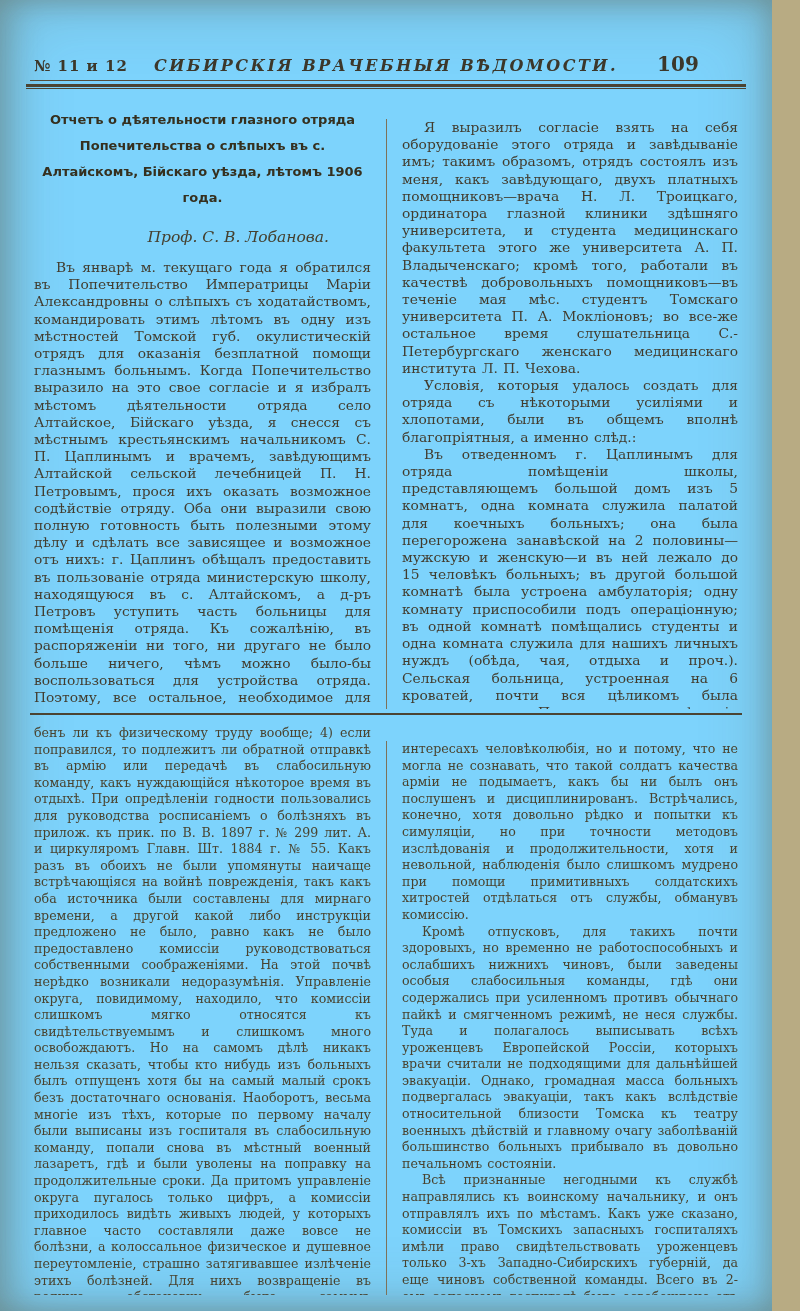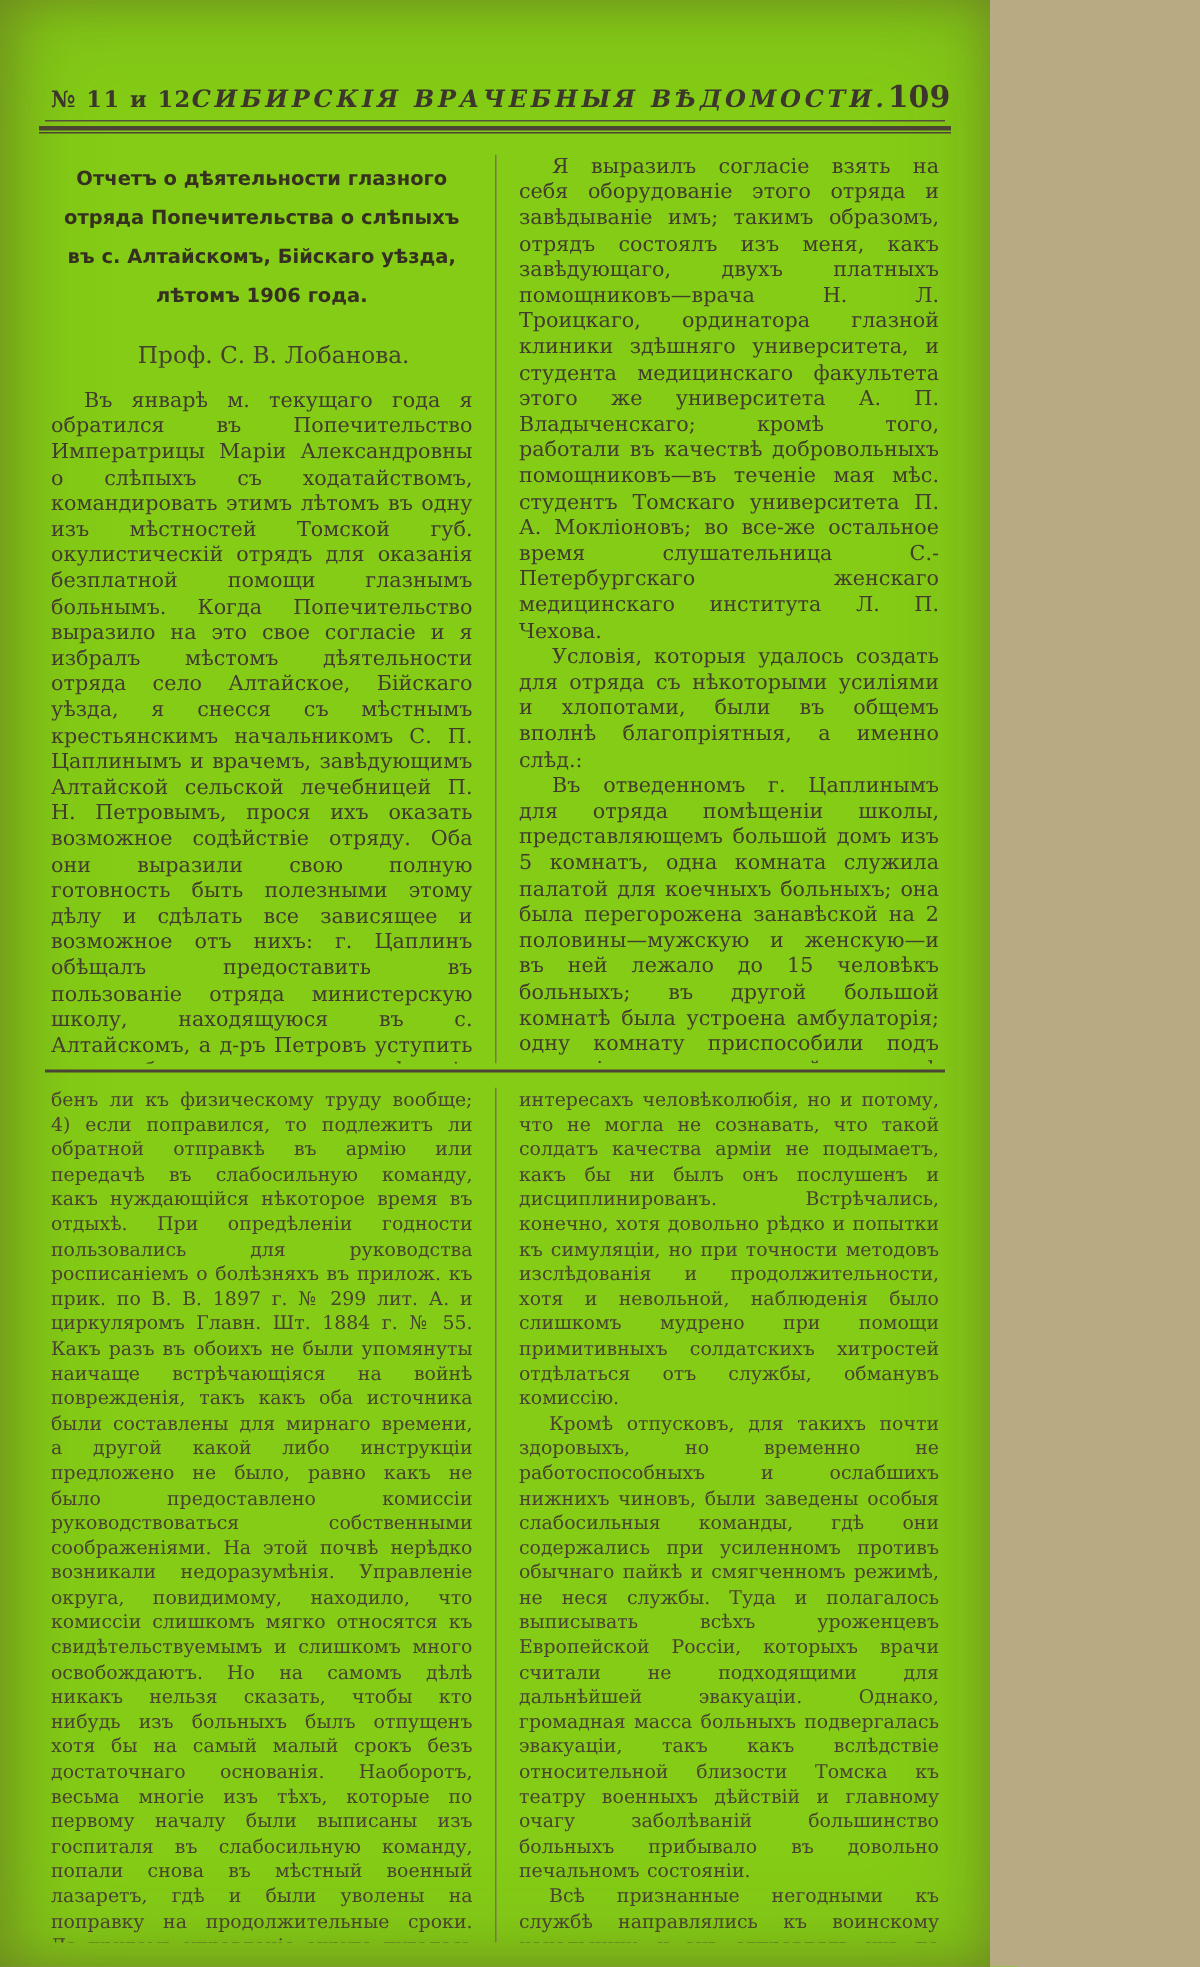--- a/index.html
+++ b/index.html
@@ -3,54 +3,54 @@
 <meta charset="utf-8">
 <style>
   html, body { margin: 0; padding: 0; }
   body {
     width: 800px; height: 1311px;
     font-family: "DejaVu Serif", serif;
     background: #b8ab83;
   }
   .page {
     position: relative;
-    width: 660px; height: 1311px;
-    background: #84cc16;
+    width: 772px; height: 1311px;
+    background: #7dd3fc;
     overflow: hidden;
     box-shadow: inset 0 0 70px rgba(92,80,48,0.28), inset 14px 0 30px rgba(80,68,38,0.22), inset -8px 0 22px rgba(92,80,48,0.18);
     color: #423c2e;
   }
   
   .hdr {
     display: flex; align-items: baseline;
     margin: 0 34px; padding-top: 52px;
     font-weight: bold; color: #3c372a;
   }
   .hdr-issue { width: 150px; font-size: 15px; letter-spacing: 1px; white-space: nowrap; }
   .hdr-title { flex: 1; text-align: center; font-size: 16px; letter-spacing: 2.5px; white-space: nowrap; font-style: italic; }
   .hdr-page  { width: 150px; text-align: center; font-size: 20px; }
   .hdr-rule-thin  { margin: 4px 30px 0;  border-top: 1.5px solid #564e3c; }
   .hdr-rule-thick { margin: 3px 26px 0; border-top: 3px solid #4b4433; border-bottom: 1px solid #4b4433; height: 1px; }
   
   .cols { display: flex; margin: 0 34px; }
   .col { width: 50%; box-sizing: border-box; }
   .col-left  { padding-right: 15px; }
-  .col-right { padding-left: 15px; border-left: 1px solid #7d7259; }
+  .col-right { padding-left: 15px; border-left: 1px solid #7d7259; margin-top: 16px; }
   .main-section { margin-top: 14px; height: 606px; overflow: hidden; }
   .mid-rule { margin: 4px 30px 3px; border-top: 2.5px solid #4b4433; }
   .bottom-section { margin-top: 10px; height: 570px; overflow: hidden; }
   
   .art-title {
     font-family: "DejaVu Sans", sans-serif;
     font-weight: bold; font-size: 13px; line-height: 26px;
     text-align: center; color: #35301f;
     margin: 4px 2px 10px;
   }
   .art-byline {
-    font-size: 15.5px;
+    font-style: italic; font-size: 15.5px;
     text-align: right; padding-right: 42px;
     margin-bottom: 13px; color: #45402f; margin-top: 17px;
   }
   
   .body-text p {
     margin: 0;
     font-size: 13.8px; line-height: 17.2px;
     text-align: justify; text-indent: 22px;
     word-spacing: 1px;
   }

